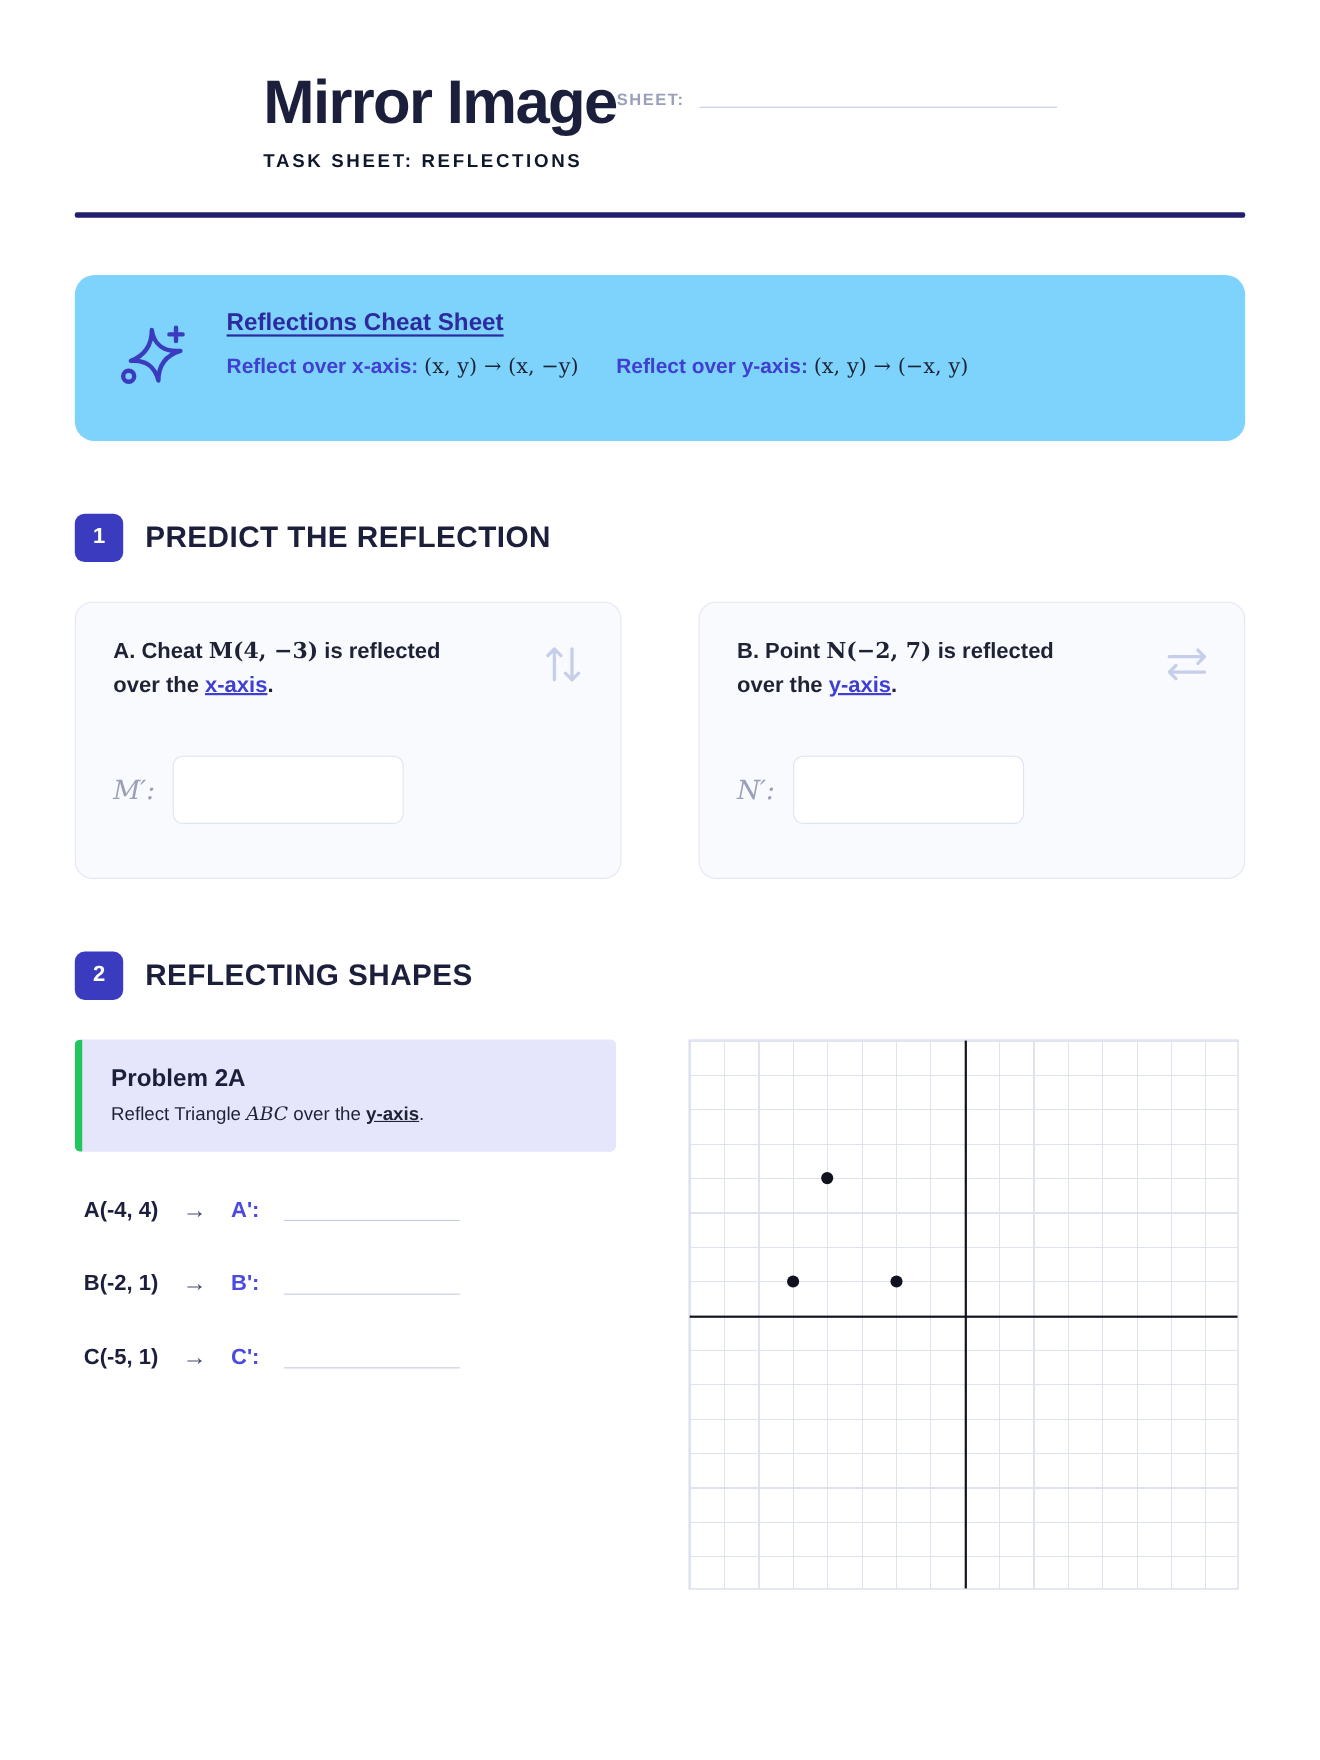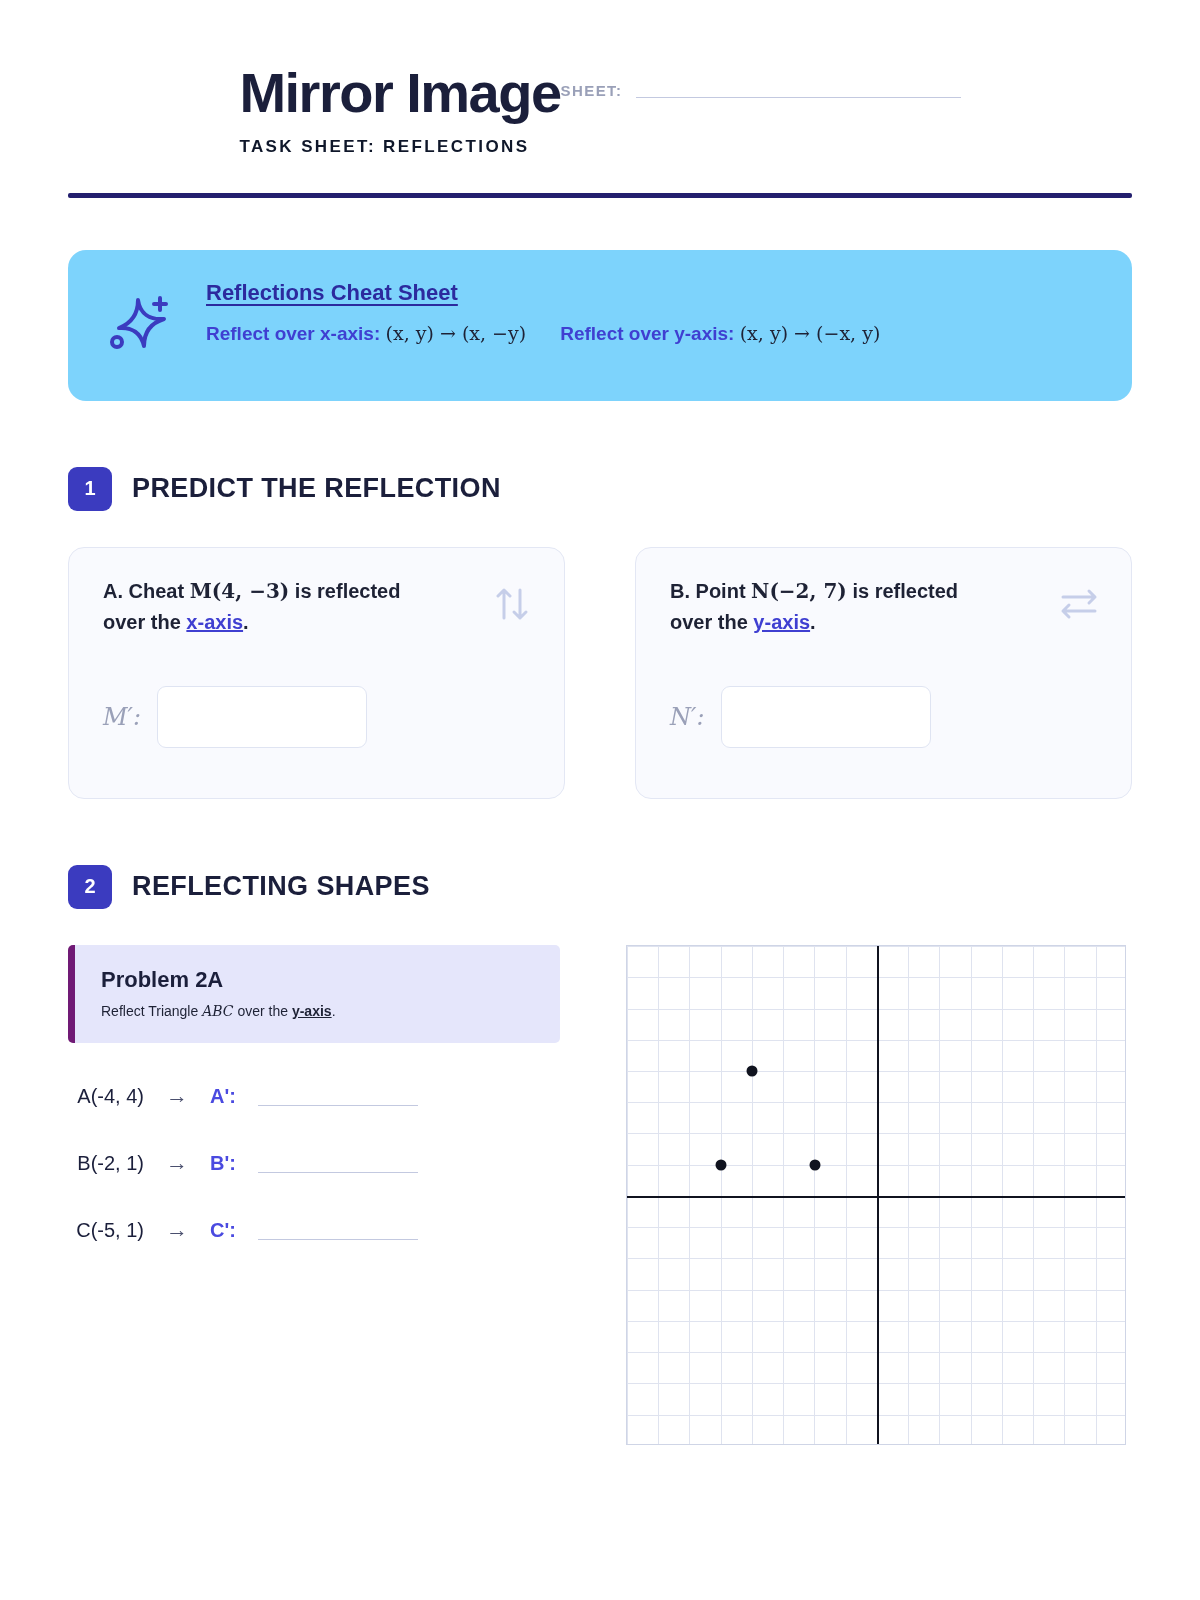--- a/index.html
+++ b/index.html
@@ -177,45 +177,45 @@
 
   
   .sec2-body {
     margin-top: 36px;
     display: flex;
     gap: 66px;
   }
   .left-col { width: 492px; flex: 0 0 492px; }
   .problem-box {
     background: #e5e6fb;
-    border-left: 7px solid #701a75;
+    border-left: 7px solid #22c55e;
     border-radius: 5px;
     padding: 22px 26px 24px 26px;
   }
   .problem-title {
     font-size: 22px;
     font-weight: 700;
     color: #1b1f3b;
     margin-bottom: 10px;
   }
-  .problem-desc { font-size: 14px; color: #1e2235; }
+  .problem-desc { font-size: 17px; color: #1e2235; }
   .problem-desc b { text-decoration: underline; }
 
   .pt-list { margin-top: 40px; }
   .pt-row {
     display: flex;
     align-items: center;
     gap: 22px;
     margin-bottom: 40px;
   }
   .pt-src {
     width: 76px;
     text-align: right;
     font-size: 20px;
-    font-weight: 400;
+    font-weight: 700;
     color: #1b1f3b;
     line-height: 1.35;
   }
   .pt-arrow { font-size: 22px; color: #4a4f6e; }
   .pt-dst {
     font-size: 20px;
     font-weight: 700;
     color: #4a4ae0;
   }
   .pt-line {

